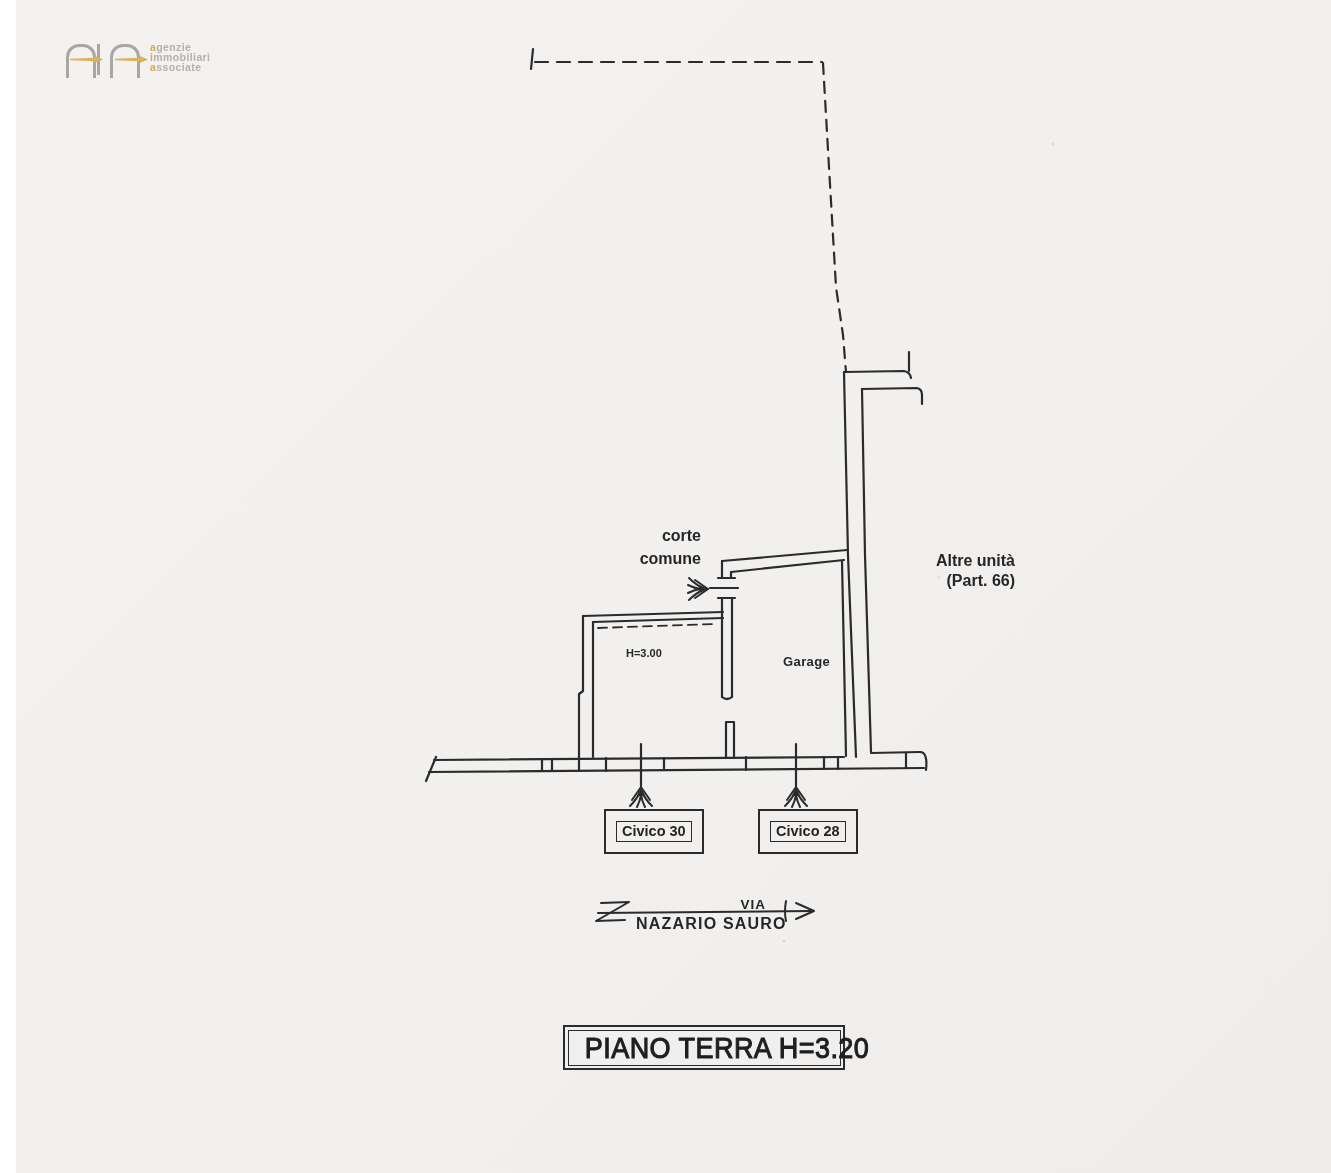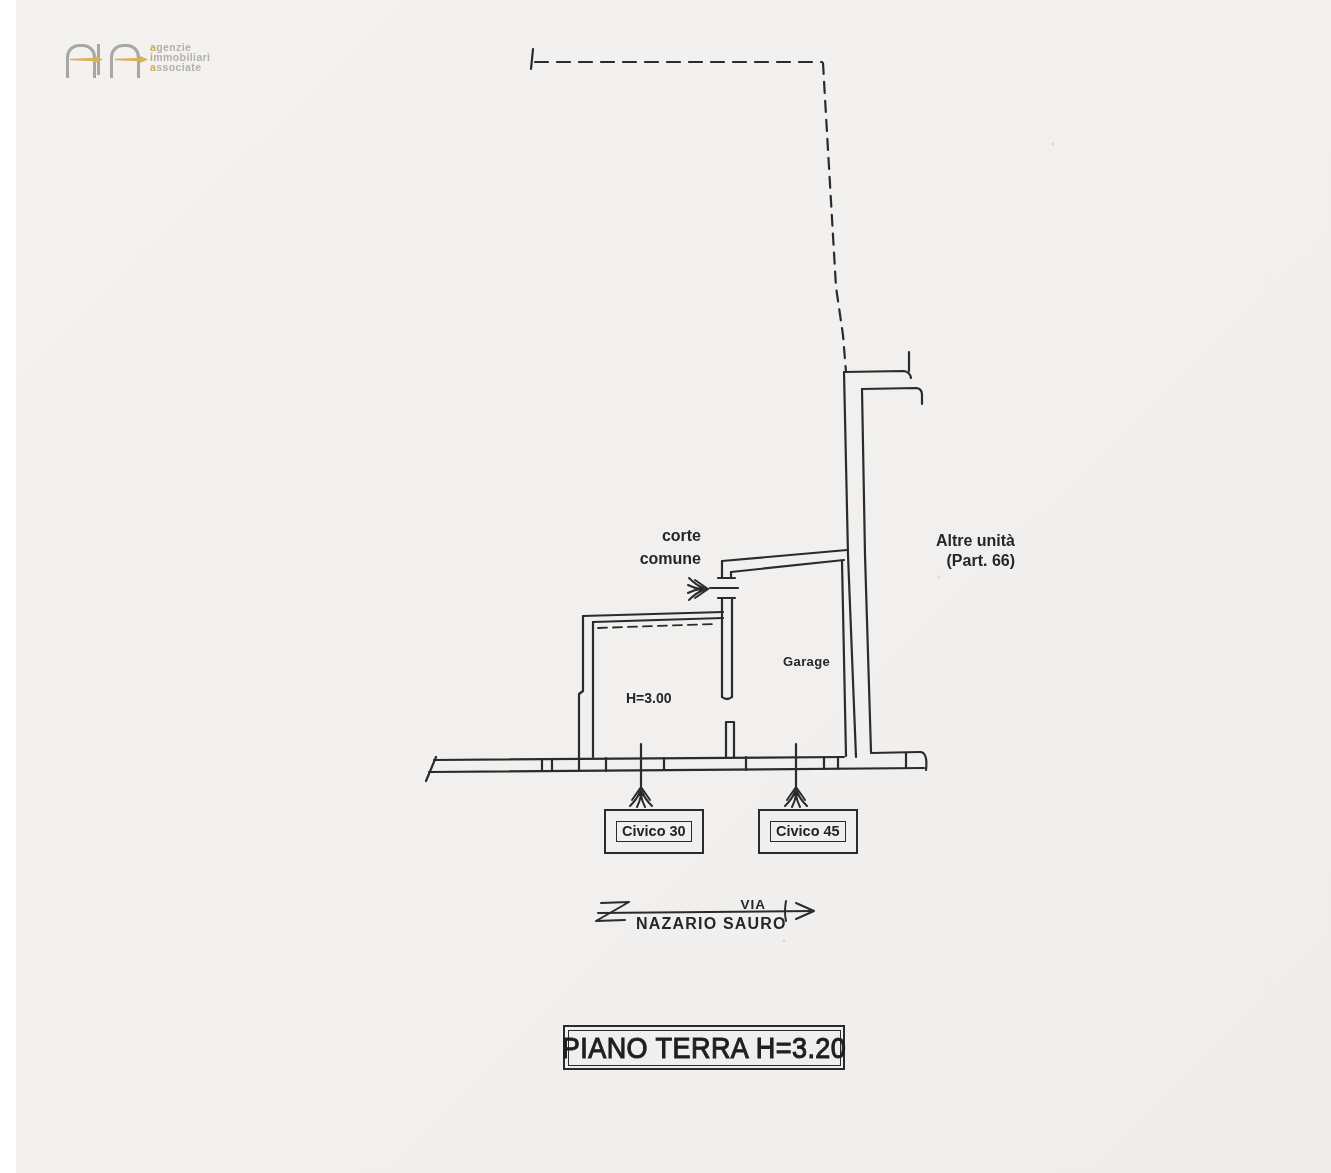--- a/index.html
+++ b/index.html
@@ -29,35 +29,35 @@
   .logo-text{position:absolute;left:86px;top:1px;font-size:10.5px;line-height:9.8px;
     letter-spacing:.4px;color:#b3b1ae;font-weight:700;}
   .logo-text .accent{color:#d7a94f;}
   
   .plan-svg{position:absolute;left:0;top:0;width:1331px;height:1173px;}
   
   .lbl{position:absolute;color:#262626;font-weight:700;white-space:nowrap;}
   .lbl.center{text-align:right;}
   .court{left:570px;top:525px;width:115px;font-size:16px;line-height:22.5px;}
   .garage{left:767px;top:654px;font-size:13px;letter-spacing:.4px;}
-  .rheight{left:610px;top:690px;font-size:14px;}
-  .otherunit{left:877px;top:531px;width:122px;font-size:16px;line-height:19.5px;}
+  .rheight{left:610px;top:647px;font-size:11px;}
+  .otherunit{left:877px;top:551px;width:122px;font-size:16px;line-height:19.5px;}
   .via{left:630px;top:897px;width:120px;font-size:13.5px;letter-spacing:1px;}
   .nazario{left:620px;top:915px;width:142px;font-size:16px;letter-spacing:1.2px;}
   
   .cbox{position:absolute;top:809px;border:2px solid #2b2b2b;padding:10px;background:transparent;}
   .cbox-inner{border:1.3px solid #2b2b2b;padding:1px 5px 2px 5px;
     font-size:14.5px;font-weight:700;color:#242424;white-space:nowrap;}
   .c30{left:588px;}
   .c28{left:742px;}
   
   .titlebox{position:absolute;left:547px;top:1025px;width:282px;height:45px;
     border:2.5px solid #2b2b2b;box-sizing:border-box;}
   .titlebox-inner{position:absolute;left:2.5px;top:2.5px;right:2.5px;bottom:2.5px;
-    border:1.8px solid #2b2b2b;display:flex;align-items:center;justify-content:center;}
+    border:1.8px solid #2b2b2b;display:flex;align-items:center;justify-content:flex-start;}
   .titletext{font-size:30px;font-weight:400;color:#1f1f1f;letter-spacing:.5px;
     -webkit-text-stroke:1.1px #1f1f1f;transform:scaleX(.9);white-space:nowrap;}
 </style>
 </head>
 <body>
 
 <div class="page">
 
   <div class="logo">
     <div class="arch a1"></div>
@@ -182,21 +182,21 @@
   <div class="lbl center otherunit">
     <div>Altre unità</div>
     <div>(Part. 66)</div>
   </div>
 
   <div class="cbox c30">
     <div class="cbox-inner">Civico 30</div>
   </div>
 
   <div class="cbox c28">
-    <div class="cbox-inner">Civico 45</div>
+    <div class="cbox-inner">Civico 28</div>
   </div>
 
   <div class="lbl center via">VIA</div>
   <div class="lbl center nazario">NAZARIO SAURO</div>
 
   <div class="titlebox">
     <div class="titlebox-inner">
       <span class="titletext">PIANO TERRA H=3.20</span>
     </div>
   </div>

